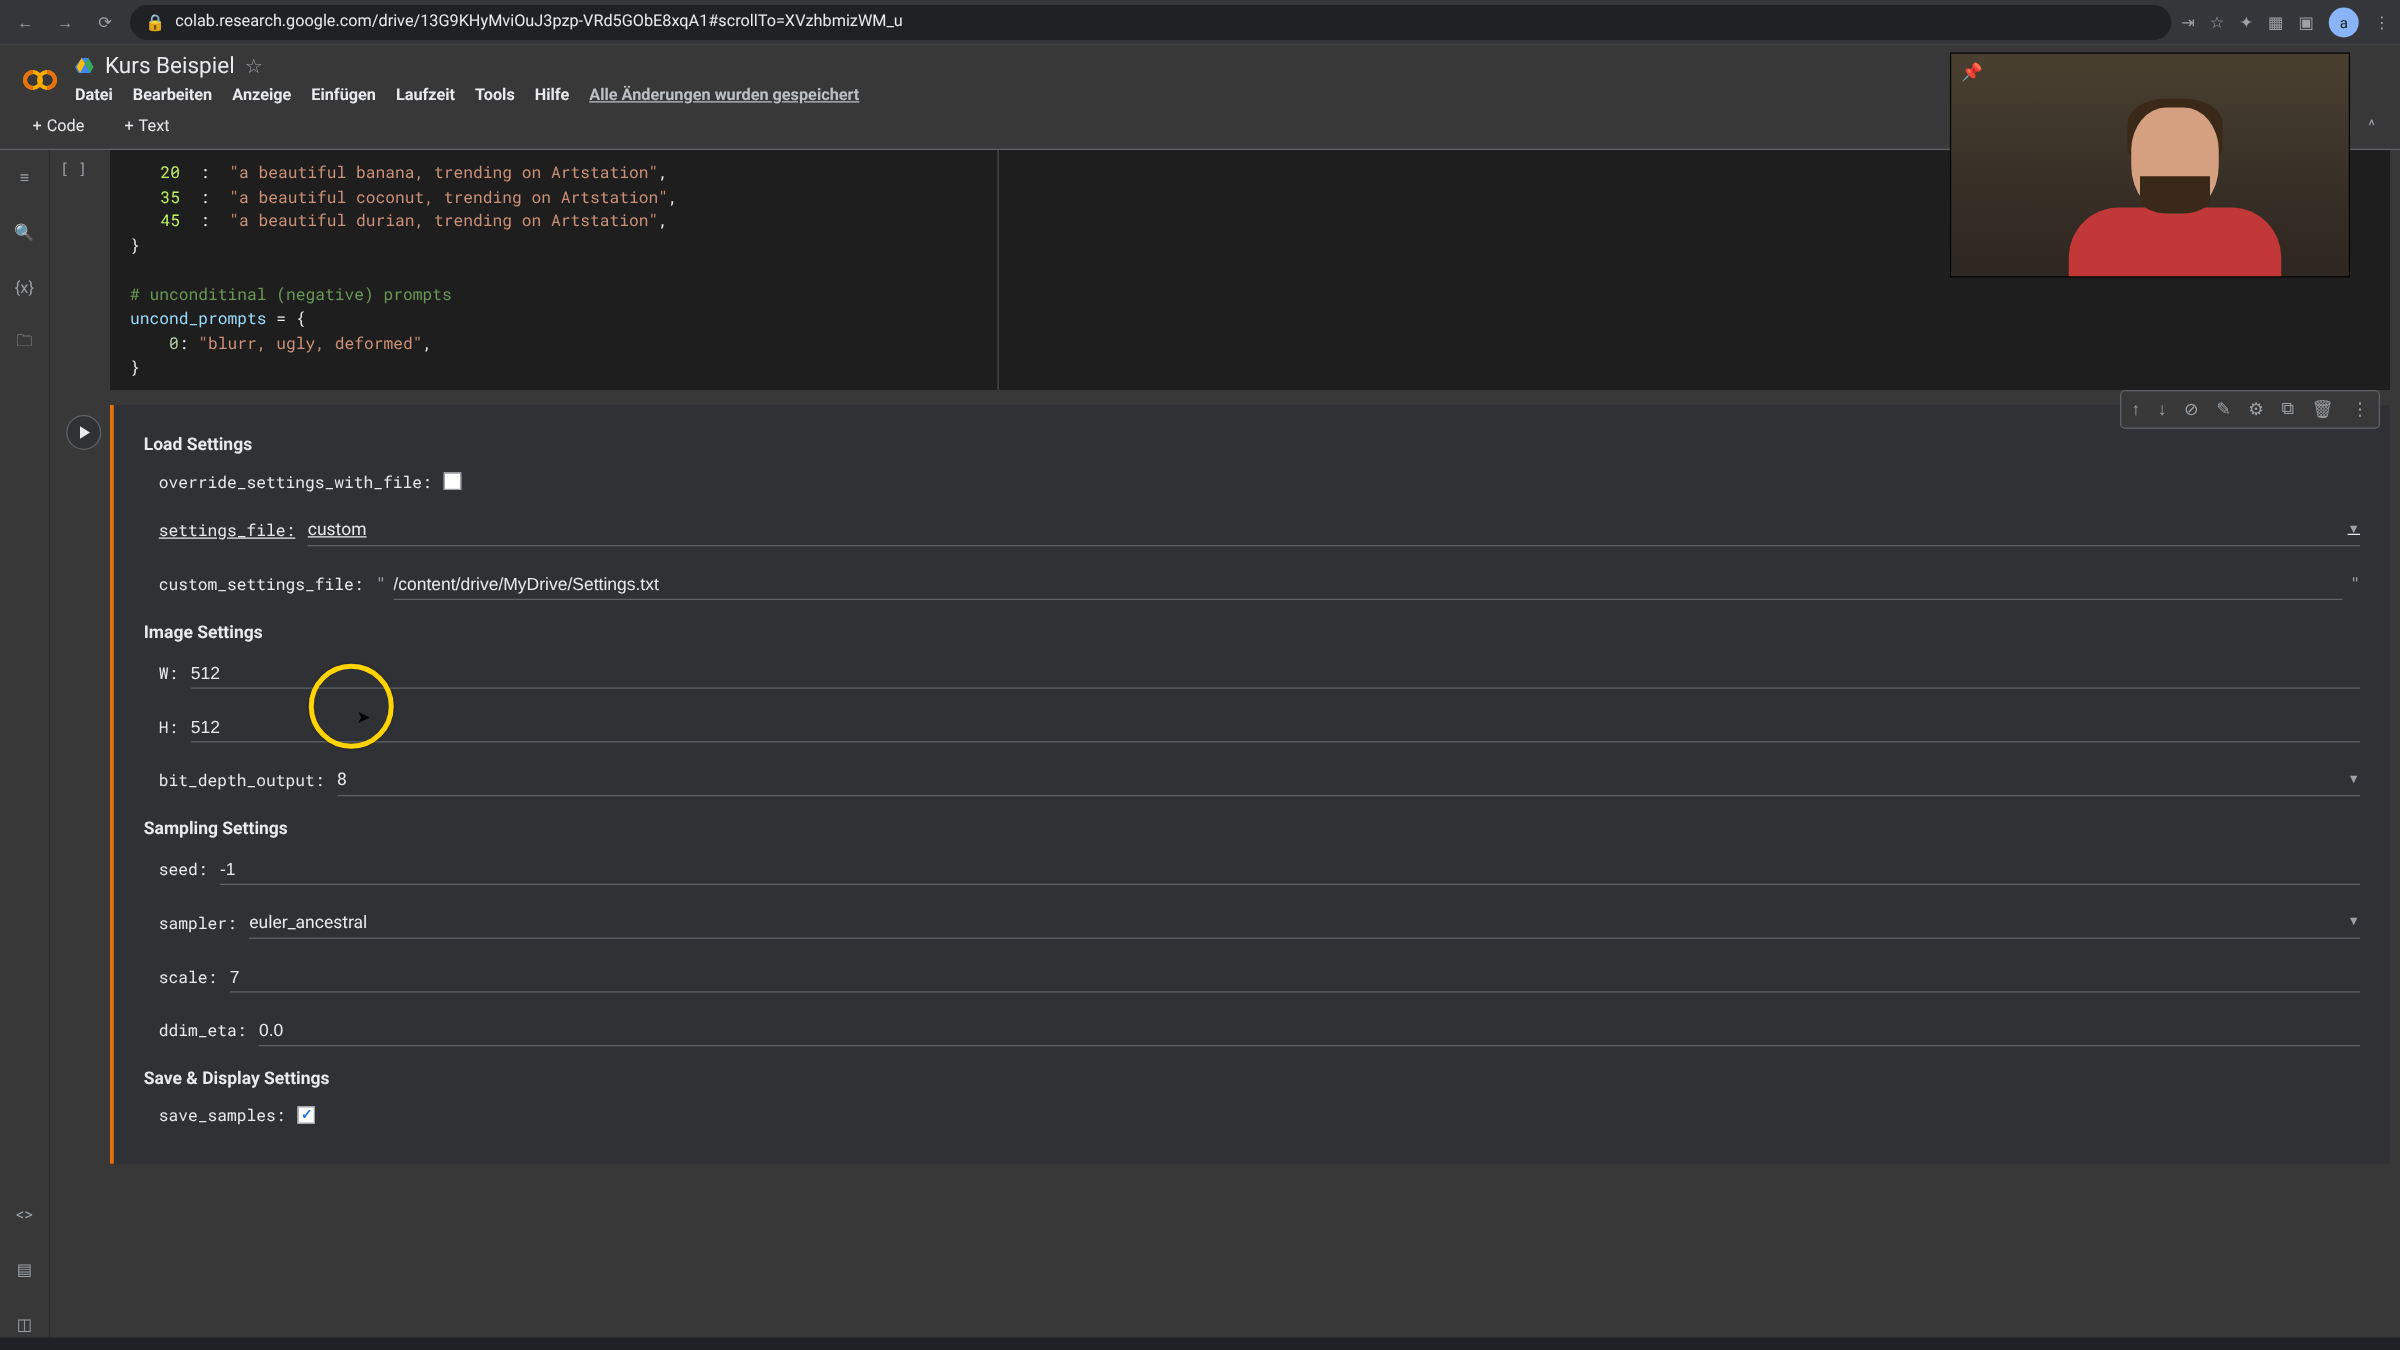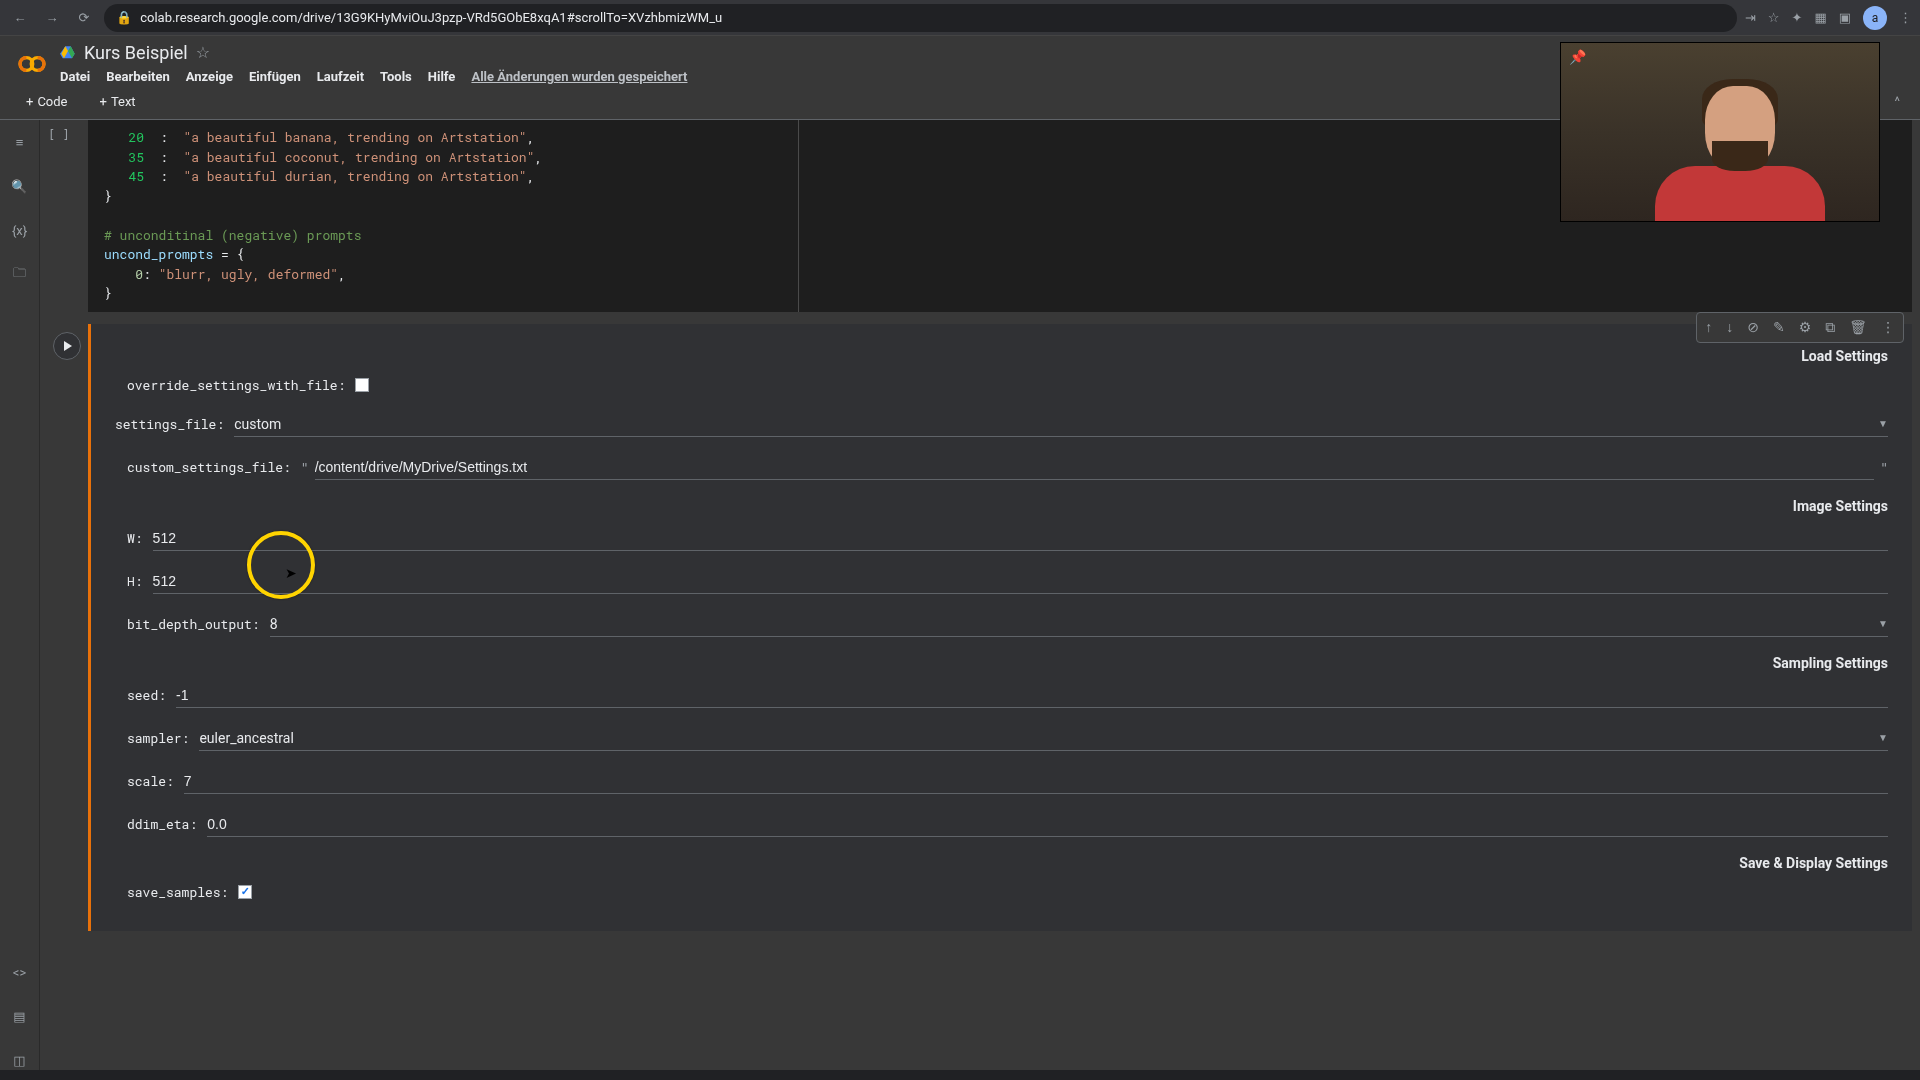--- a/index.html
+++ b/index.html
@@ -121,21 +121,21 @@
   font-family: monospace;
   font-size: 12px;
 }
 .code-content {
   padding: 8px 16px;
   font-family: 'Roboto Mono', Consolas, monospace;
   font-size: 13px;
   line-height: 1.5;
 }
 .code-line { white-space: pre; }
-.ln { color: #22c55e; display: inline-block; width: 40px; text-align: right; margin-right: 16px; }
+.ln { color: #bef264; display: inline-block; width: 40px; text-align: right; margin-right: 16px; }
 .str { color: #ce9178; }
 .cm { color: #6a9955; }
 .var { color: #9cdcfe; }
 .num { color: #b5cea8; }
 
 .code-divider {
   position: absolute;
   left: 710px;
   top: 0;
   bottom: 0;
@@ -180,21 +180,20 @@
   gap: 2px;
   padding: 2px;
 }
 .cell-toolbar span { padding: 4px 6px; cursor: pointer; color: #9aa0a6; font-size: 14px; }
 
 .section-title {
   font-size: 14px;
   font-weight: bold;
   color: #e8eaed;
   margin: 12px 0 12px 0;
-  text-align: right;
 }
 .field-row {
   display: flex;
   align-items: center;
   margin-bottom: 18px;
   position: relative;
 }
 .field-label {
   font-family: 'Roboto Mono', monospace;
   font-size: 13px;
@@ -421,21 +420,21 @@
       </div>
       <div class="form-content">
 
         <div class="section-title">Load Settings</div>
 
         <div class="field-row" style="margin-left:12px;">
           <span class="field-label">override_settings_with_file:</span>
           <span class="checkbox"></span>
         </div>
 
-        <div class="field-row" style="">
+        <div class="field-row" style="margin-left:12px;text-decoration:underline;">
           <span class="field-label">settings_file:</span>
           <div class="field-select">
             <span>custom</span>
             <span class="dropdown-arrow">▼</span>
           </div>
         </div>
 
         <div class="field-row" style="margin-left:12px;">
           <span class="field-label">custom_settings_file:</span>
           <span class="quote-prefix">"</span>

